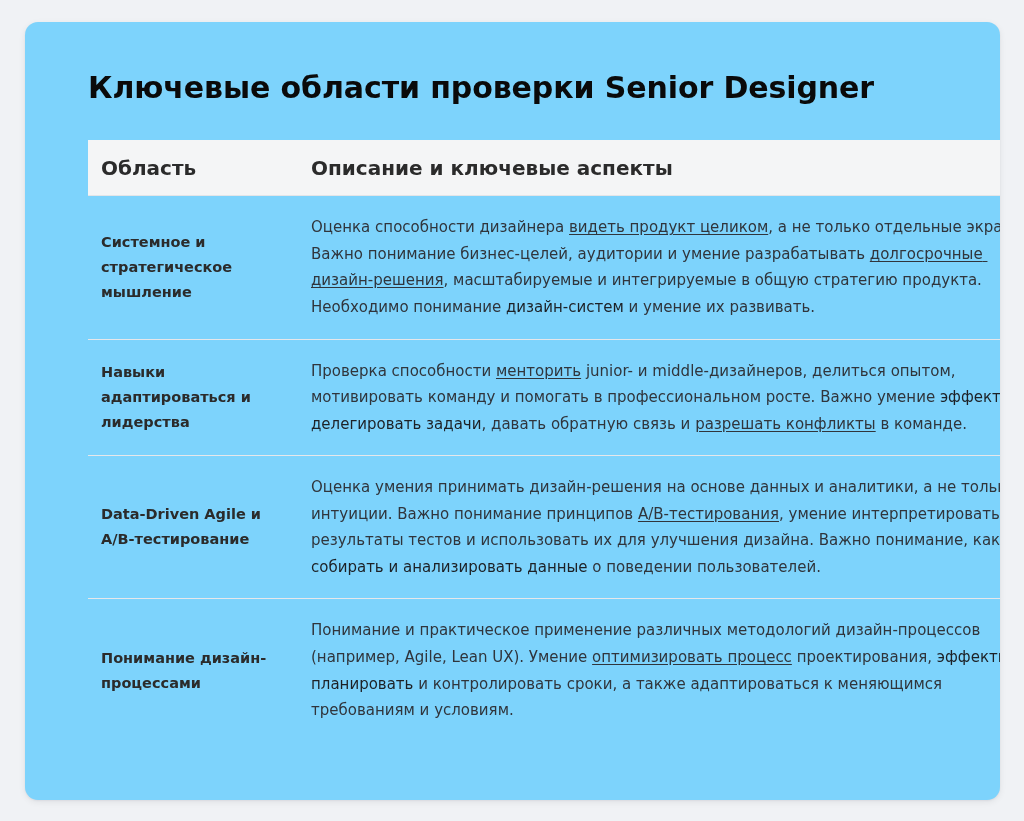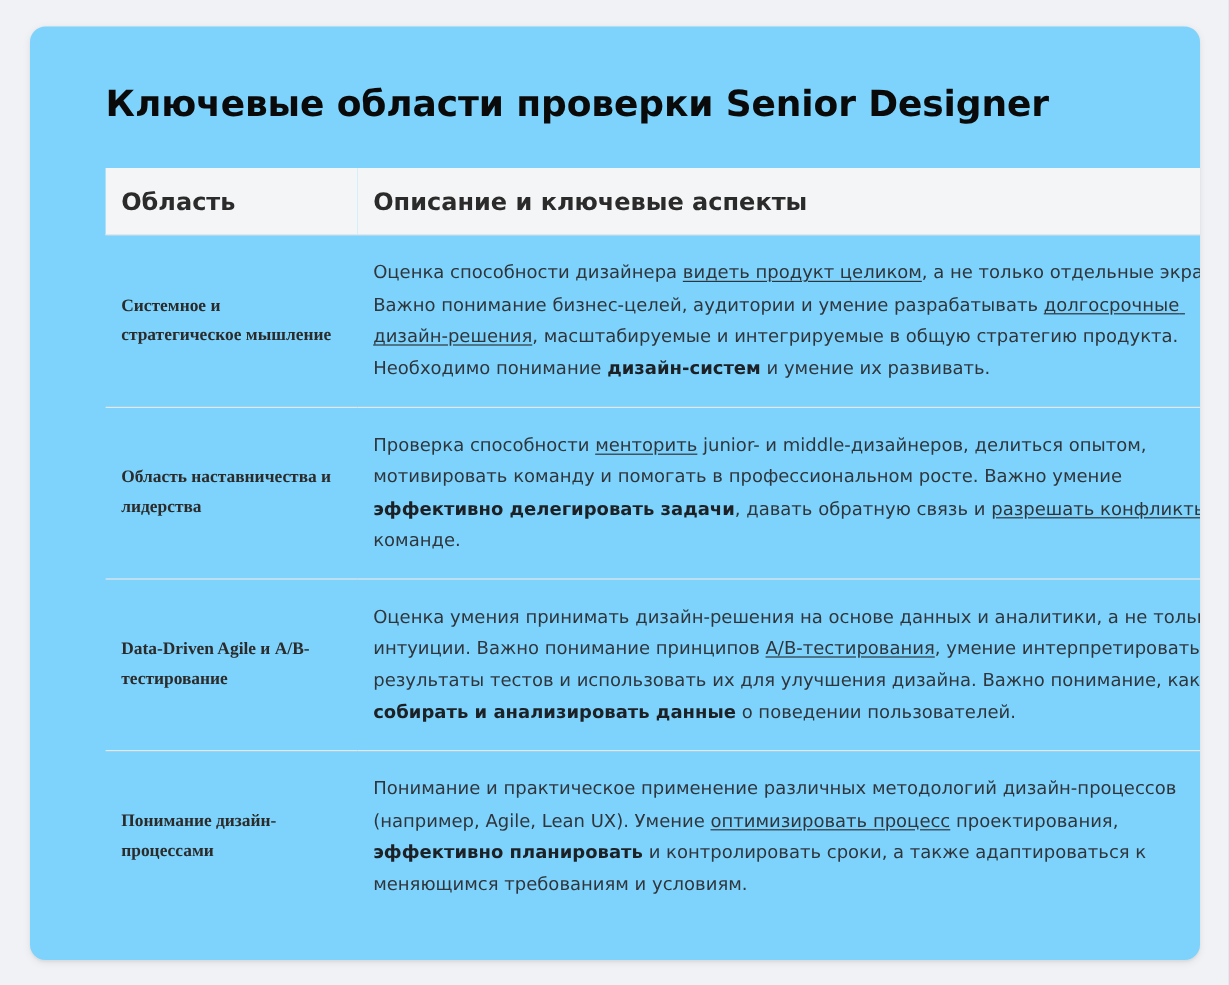--- a/index.html
+++ b/index.html
@@ -84,35 +84,34 @@
   table.kv tbody tr:last-child td {
     border-bottom: none;
   }
 
   td.area {
     font-size: 14.5px;
     font-weight: bold;
     color: #2b2b2b;
     line-height: 1.72;
     width: 185px;
-    font-family: Liberation Serif, serif;
   }
 
   td.desc {
     font-size: 15px;
     color: #30353c;
     line-height: 1.77;
     width: 732px;
     padding-top: 16px;
     padding-bottom: 16px;
   }
 
   td.desc .u  { text-decoration: underline; text-underline-offset: 2px; }
   td.desc .em { }
-  td.desc .b  { font-weight: bold; color: #1d2126; }
+  td.desc .b  { font-weight: normal; color: #1d2126; }
 
   .fragment { white-space: pre-wrap; }
 </style>
 </head>
 <body>
 
 <div class="page">
   <div class="card">
     <div class="card-inner">
 
@@ -125,21 +124,21 @@
               <th class="col-area">Область</th>
               <th class="col-desc">Описание и ключевые аспекты</th>
             </tr>
           </thead>
           <tbody id="table-body">
               <tr>
                 <td class="area">Системное и стратегическое мышление</td>
                 <td class="desc"><span class="fragment">Оценка способности дизайнера </span><span class="u fragment">видеть продукт целиком</span><span class="fragment">, а не только отдельные экраны. Важно понимание </span><span class="em fragment">бизнес-целей</span><span class="fragment">, </span><span class="em fragment">аудитории</span><span class="fragment"> и умение разрабатывать </span><span class="u fragment">долгосрочные дизайн-решения</span><span class="fragment">, масштабируемые и интегрируемые в общую стратегию продукта. Необходимо понимание </span><span class="b fragment">дизайн-систем</span><span class="fragment"> и умение их развивать.</span></td>
               </tr>
               <tr>
-                <td class="area">Область наставничества и лидерства</td>
+                <td class="area">Навыки адаптироваться и лидерства</td>
                 <td class="desc"><span class="fragment">Проверка способности </span><span class="u fragment">менторить</span><span class="fragment"> junior- и middle-дизайнеров, делиться опытом, мотивировать команду и помогать в профессиональном росте. Важно умение </span><span class="b fragment">эффективно делегировать задачи</span><span class="fragment">, давать обратную связь и </span><span class="u fragment">разрешать конфликты</span><span class="fragment"> в команде.</span></td>
               </tr>
               <tr>
                 <td class="area">Data-Driven Agile и A/B-тестирование</td>
                 <td class="desc"><span class="fragment">Оценка умения принимать дизайн-решения на основе </span><span class="em fragment">данных и аналитики</span><span class="fragment">, а не только на интуиции. Важно понимание принципов </span><span class="u fragment">A/B-тестирования</span><span class="fragment">, умение интерпретировать результаты тестов и использовать их для улучшения дизайна. Важно понимание, как </span><span class="b fragment">собирать и анализировать данные</span><span class="fragment"> о поведении пользователей.</span></td>
               </tr>
               <tr>
                 <td class="area">Понимание дизайн-процессами</td>
                 <td class="desc"><span class="fragment">Понимание и практическое применение различных </span><span class="em fragment">методологий</span><span class="fragment"> дизайн-процессов (например, Agile, Lean UX). Умение </span><span class="u fragment">оптимизировать процесс</span><span class="fragment"> проектирования, </span><span class="b fragment">эффективно планировать</span><span class="fragment"> и контролировать сроки, а также адаптироваться к меняющимся требованиям и условиям.</span></td>
               </tr>

